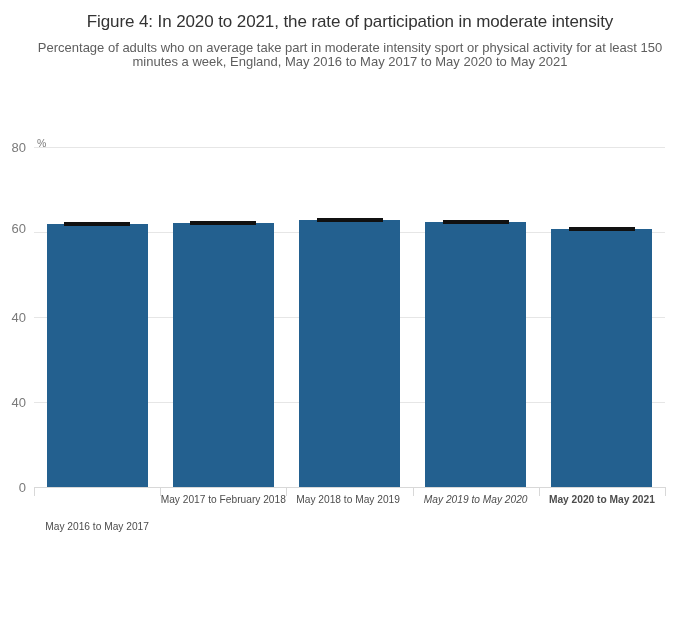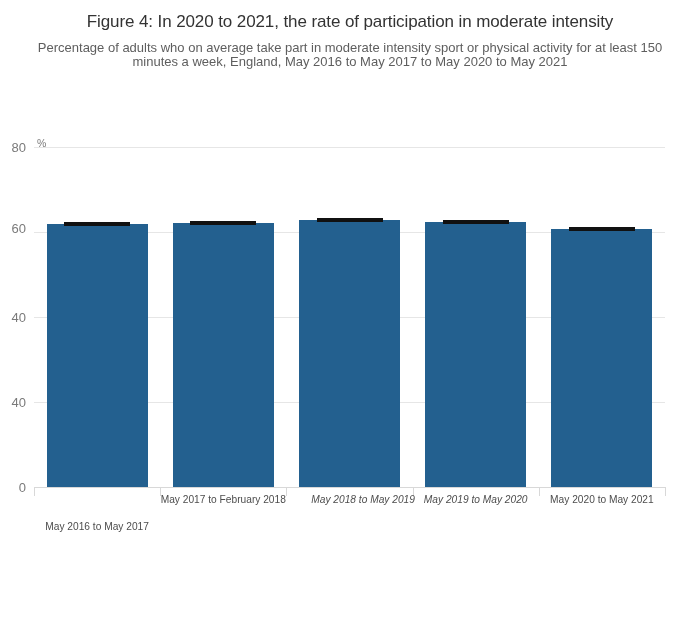--- a/index.html
+++ b/index.html
@@ -205,19 +205,19 @@
         <div class="xtick" style="left: 34px;"></div>
         <div class="xtick" style="left: 160px;"></div>
         <div class="xtick" style="left: 286px;"></div>
         <div class="xtick" style="left: 413px;"></div>
         <div class="xtick" style="left: 539px;"></div>
         <div class="xtick" style="left: 665px;"></div>
       </div>
     <div id="xaxis-labels">
         <div class="xlabel" style="left: 34px; width: 126.2px; margin-top: 27px;">May 2016 to May 2017</div>
         <div class="xlabel" style="left: 160.2px; width: 126.2px;">May 2017 to February 2018</div>
-        <div class="xlabel" style="left: 300px; width: 126.2px; font-style: italic;">May 2018 to May 2019</div>
+        <div class="xlabel" style="left: 285px; width: 126.2px;">May 2018 to May 2019</div>
         <div class="xlabel" style="left: 412.6px; width: 126.2px; font-style: italic;">May 2019 to May 2020</div>
-        <div class="xlabel" style="left: 538.8px; width: 126.2px;">May 2020 to May 2021</div>
+        <div class="xlabel" style="left: 538.8px; width: 126.2px; font-weight: bold;">May 2020 to May 2021</div>
       </div>
   </div>
 
 </div>
 
 </body></html>

